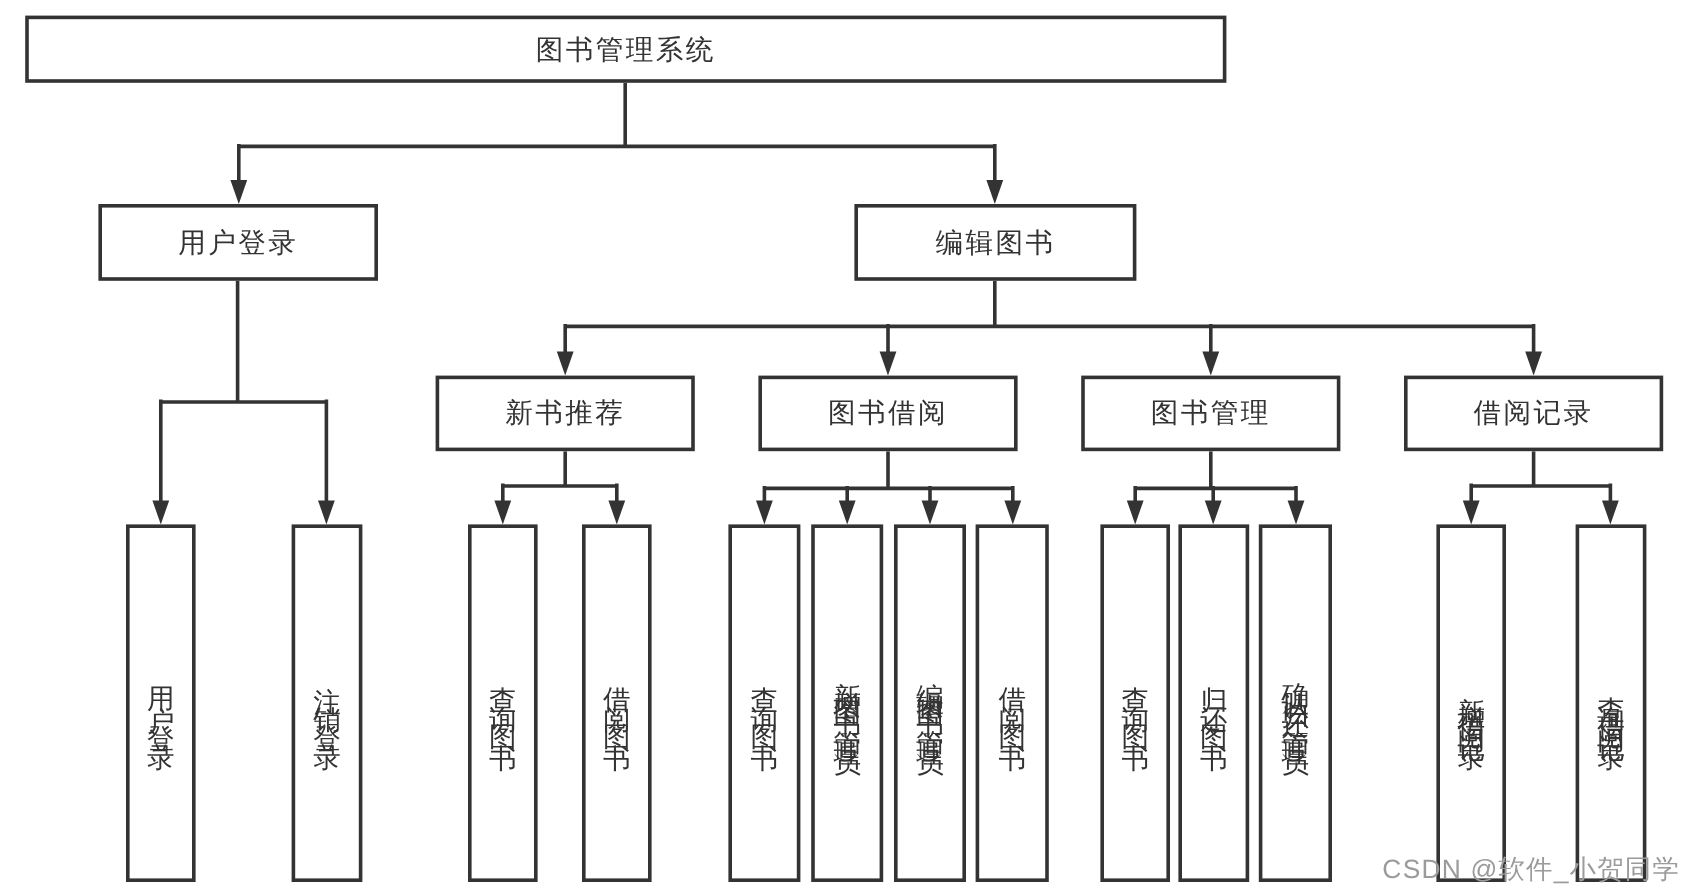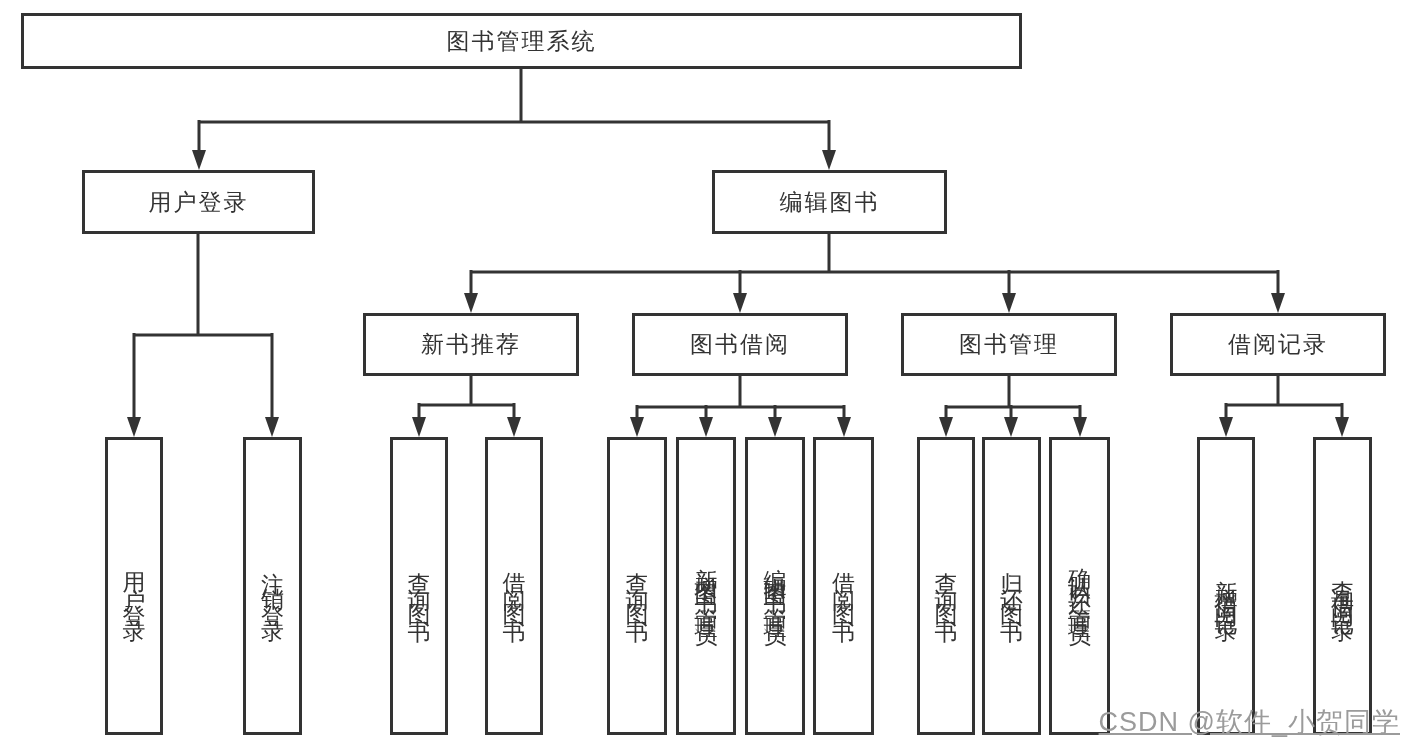--- a/index.html
+++ b/index.html
@@ -55,26 +55,25 @@
   .n-b8   { left: 813px;  width: 61px; }
   .n-b9   { left: 917px;  width: 58px; }
   .n-b10  { left: 982px;  width: 59px; }
   .n-b11  { left: 1049px; width: 61px; }
   .n-b12  { left: 1197px; width: 58px; }
   .n-b13  { left: 1313px; width: 59px; }
   .watermark {
     position: absolute;
     right: 5px;
     bottom: 7px;
-    font-size: 27px;
+    font-size: 22px;
     color: #9b9b9b;
     letter-spacing: 1px;
     z-index: 10;
     white-space: nowrap;
-    text-decoration: underline;
   }
 </style>
 </head>
 <body>
 
 <div class="canvas">
 
   <svg class="connectors" width="1405" height="747" viewBox="0 0 1405 747">
     <g stroke="#333333" stroke-width="3" fill="none">
 

